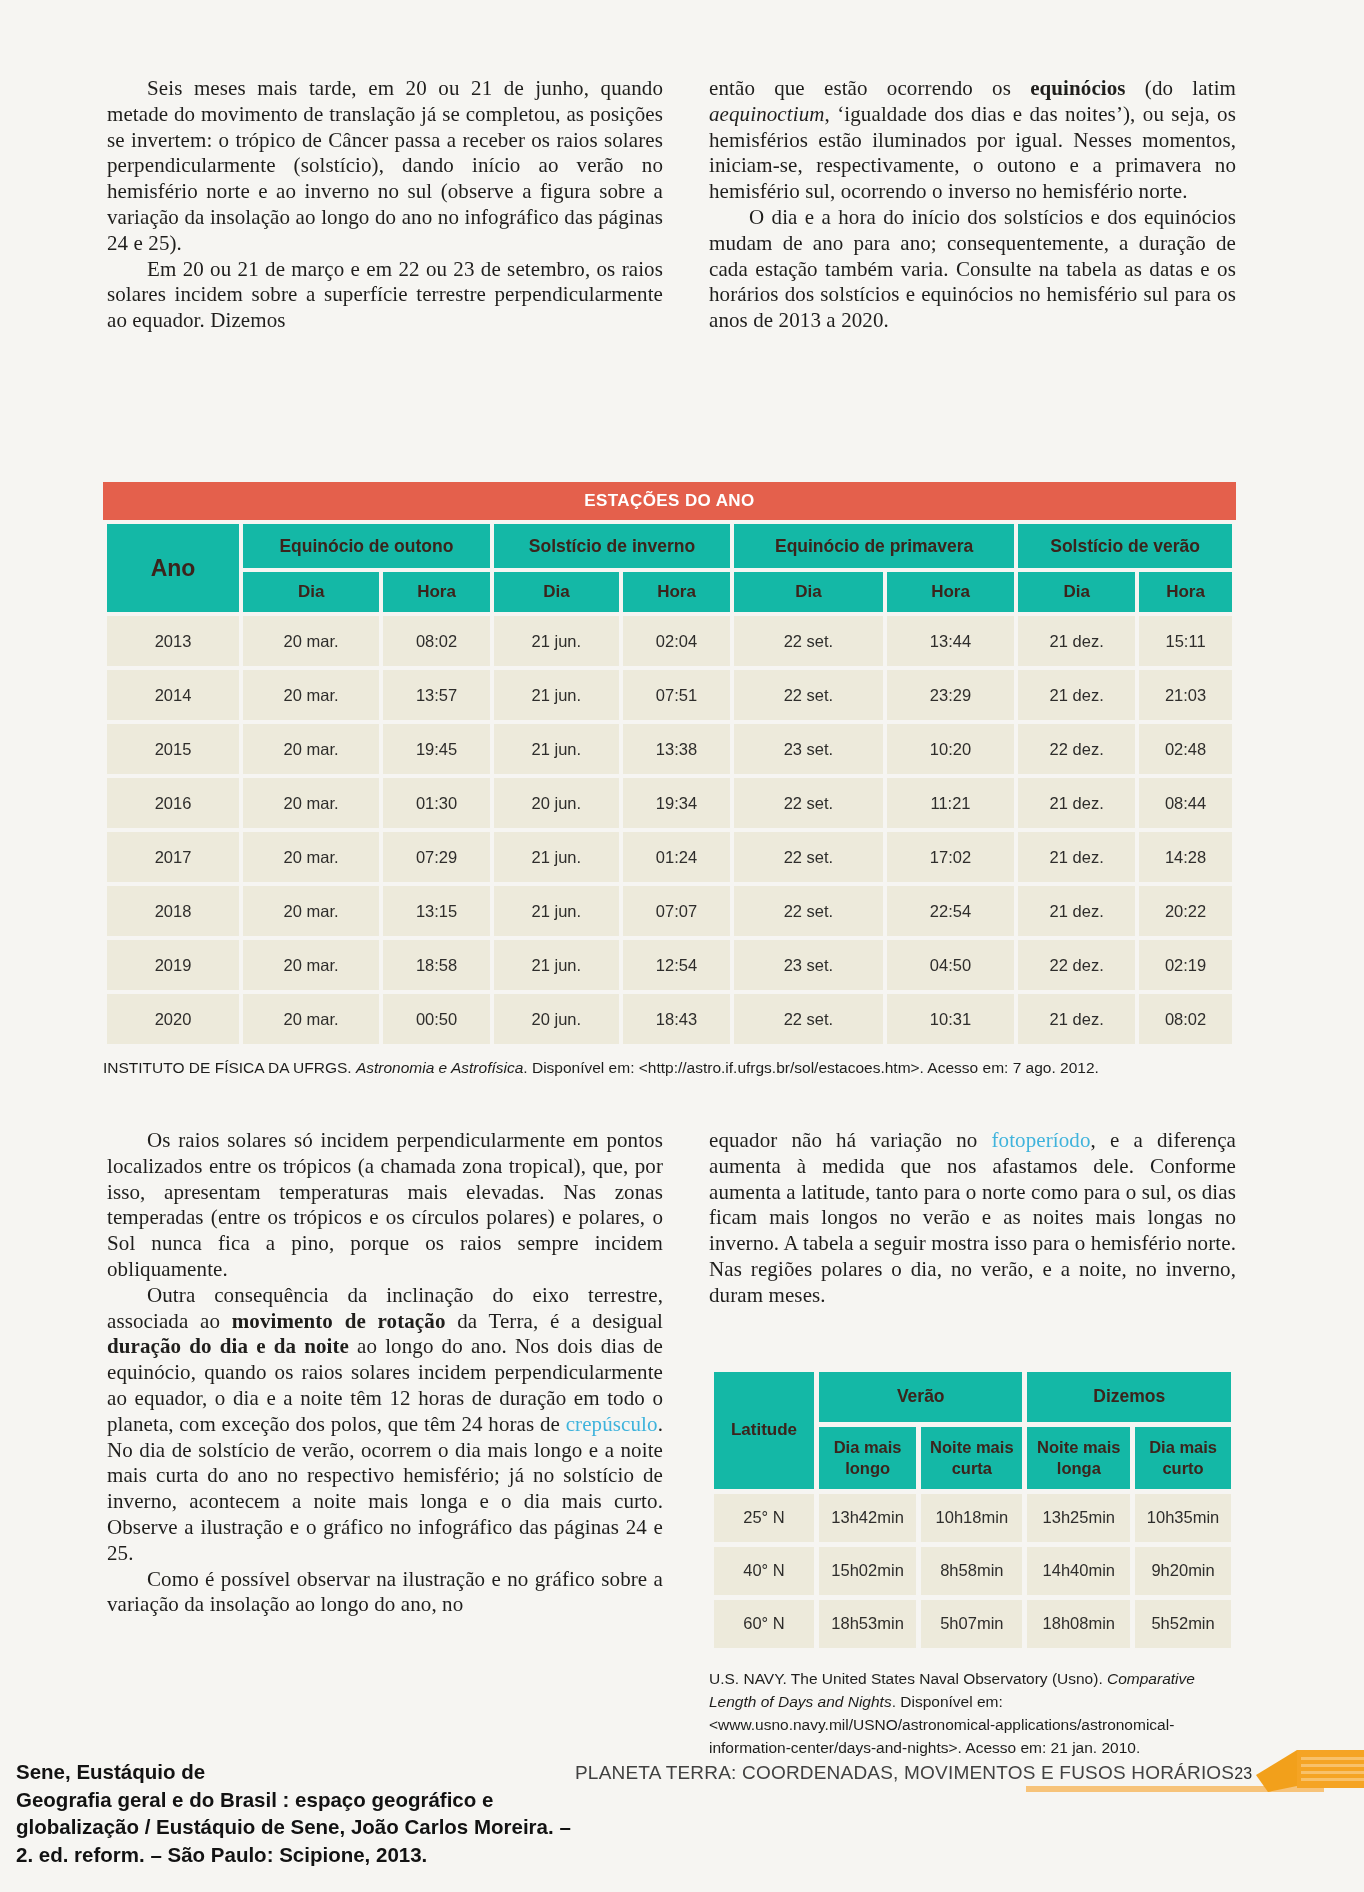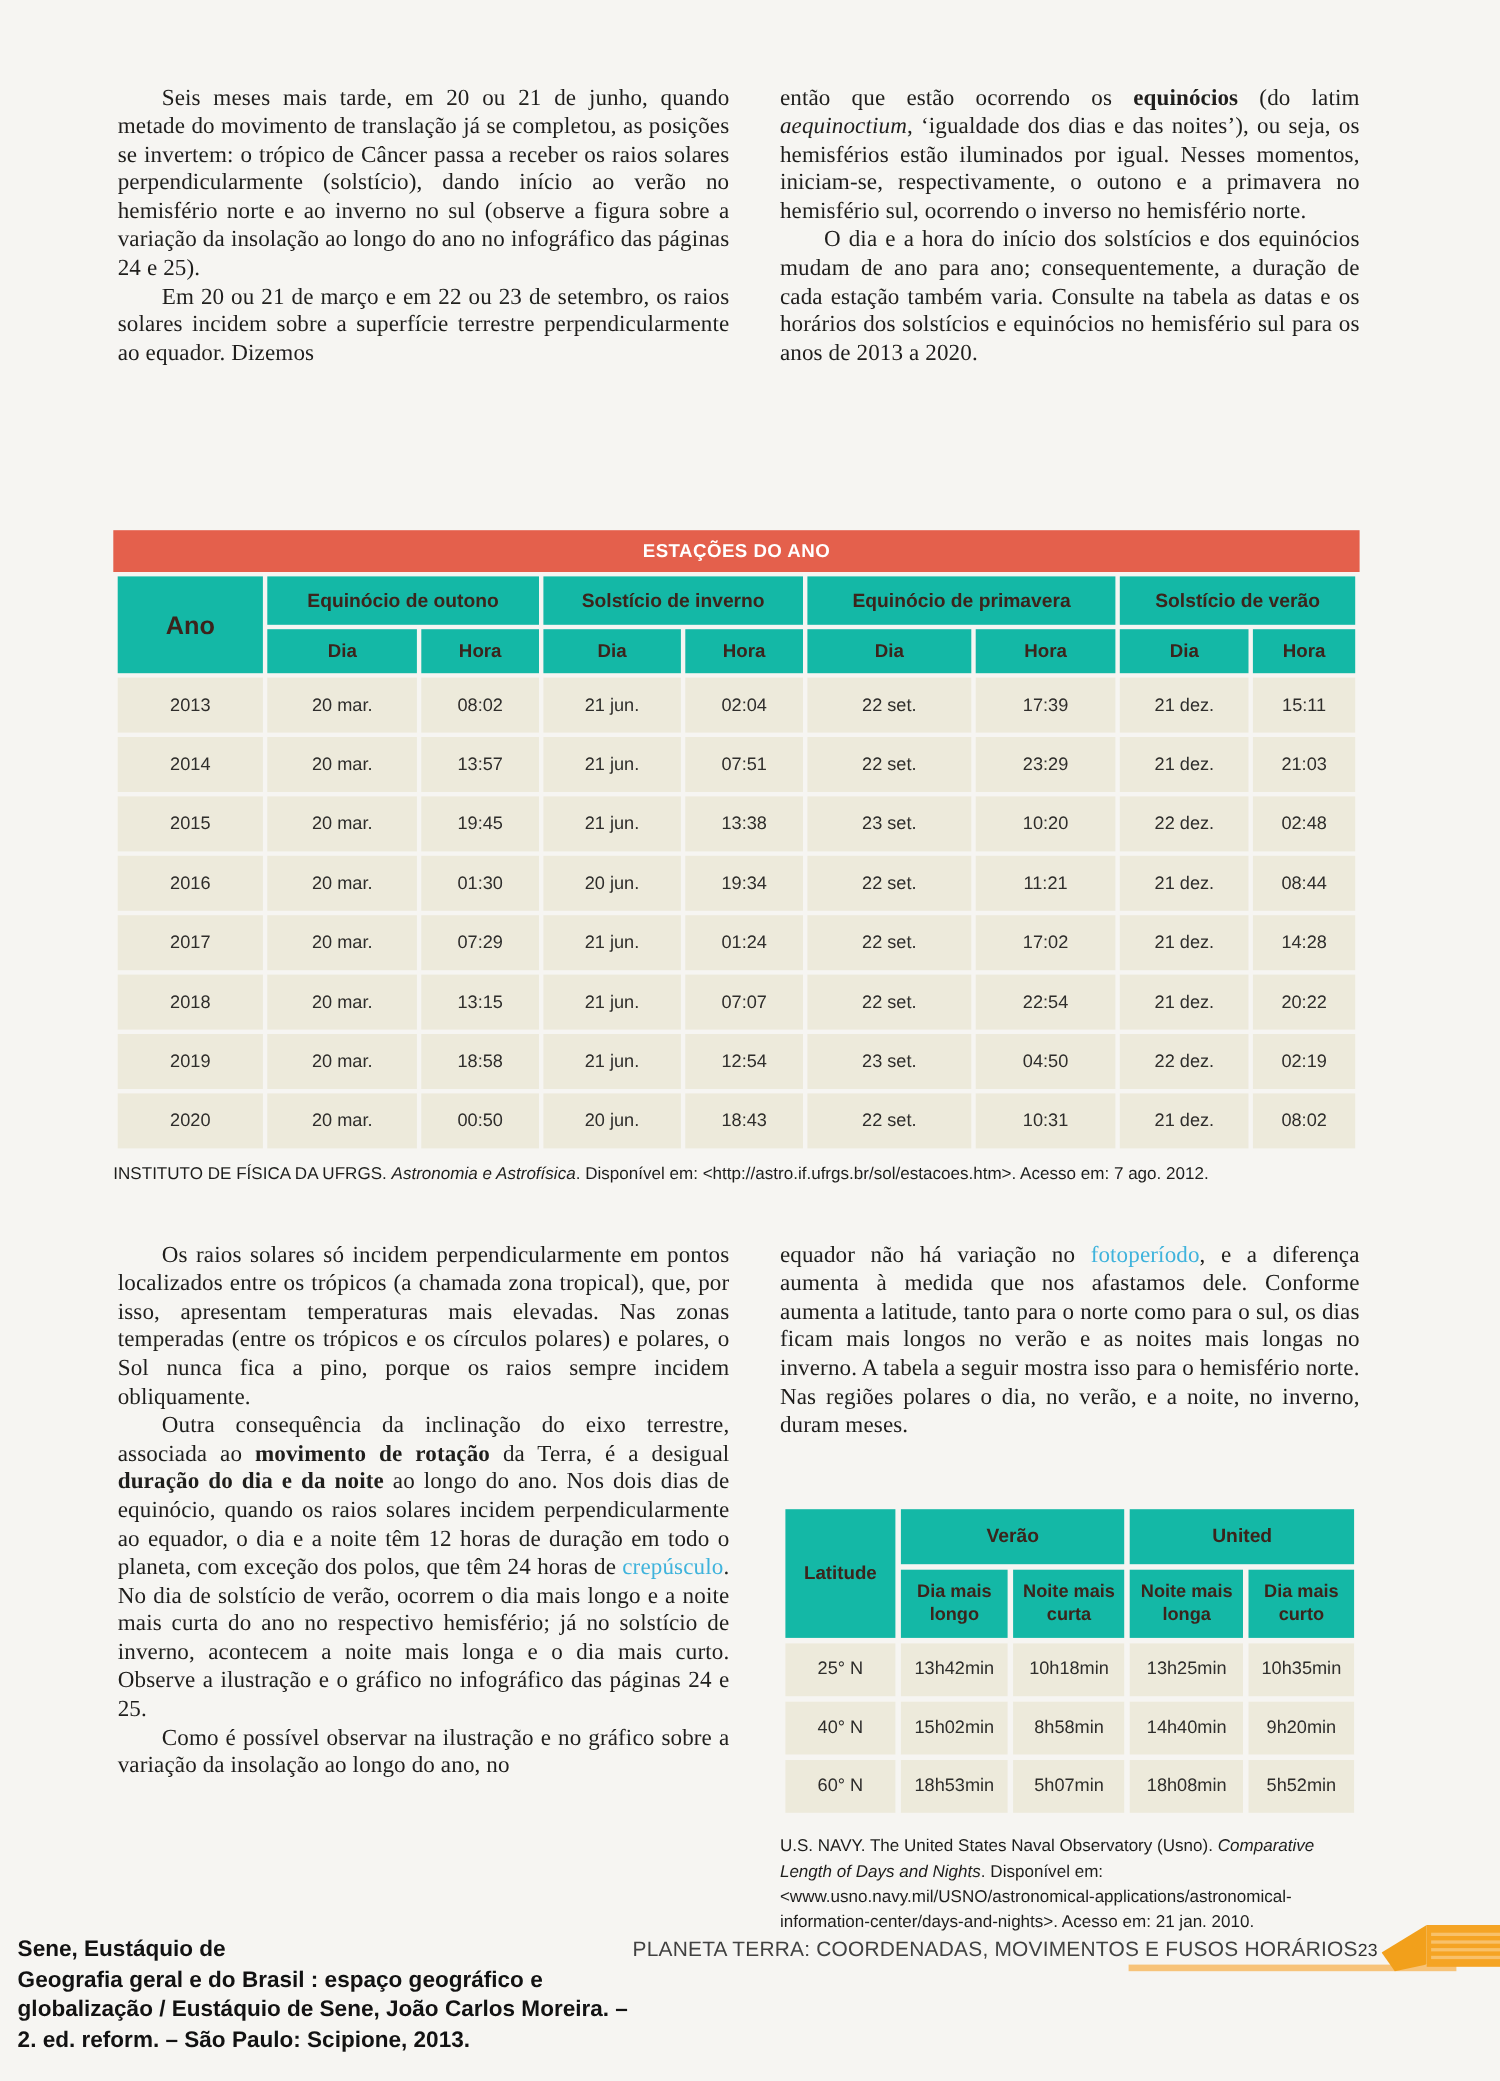--- a/index.html
+++ b/index.html
@@ -122,21 +122,21 @@
       </thead>
       <tbody>
 
           <tr>
             <td>2013</td>
             <td>20 mar.</td>
             <td>08:02</td>
             <td>21 jun.</td>
             <td>02:04</td>
             <td>22 set.</td>
-            <td>17:39</td>
+            <td>13:44</td>
             <td>21 dez.</td>
             <td>15:11</td>
           </tr>
 
           <tr>
             <td>2014</td>
             <td>20 mar.</td>
             <td>13:57</td>
             <td>21 jun.</td>
             <td>07:51</td>
@@ -235,21 +235,21 @@
       <div class="t2block">
         <table class="t2">
           <colgroup>
               <col class="c-lat">
               <col span="4">
             </colgroup>
           <thead>
             <tr>
               <th rowspan="2" class="th-lat">Latitude</th>
               <th colspan="2" class="th-season">Verão</th>
-              <th colspan="2" class="th-season">United</th>
+              <th colspan="2" class="th-season">Dizemos</th>
             </tr>
             <tr>
               <th class="th-sub2">Dia mais longo</th>
               <th class="th-sub2">Noite mais curta</th>
               <th class="th-sub2">Noite mais longa</th>
               <th class="th-sub2">Dia mais curto</th>
             </tr>
           </thead>
           <tbody>
 

